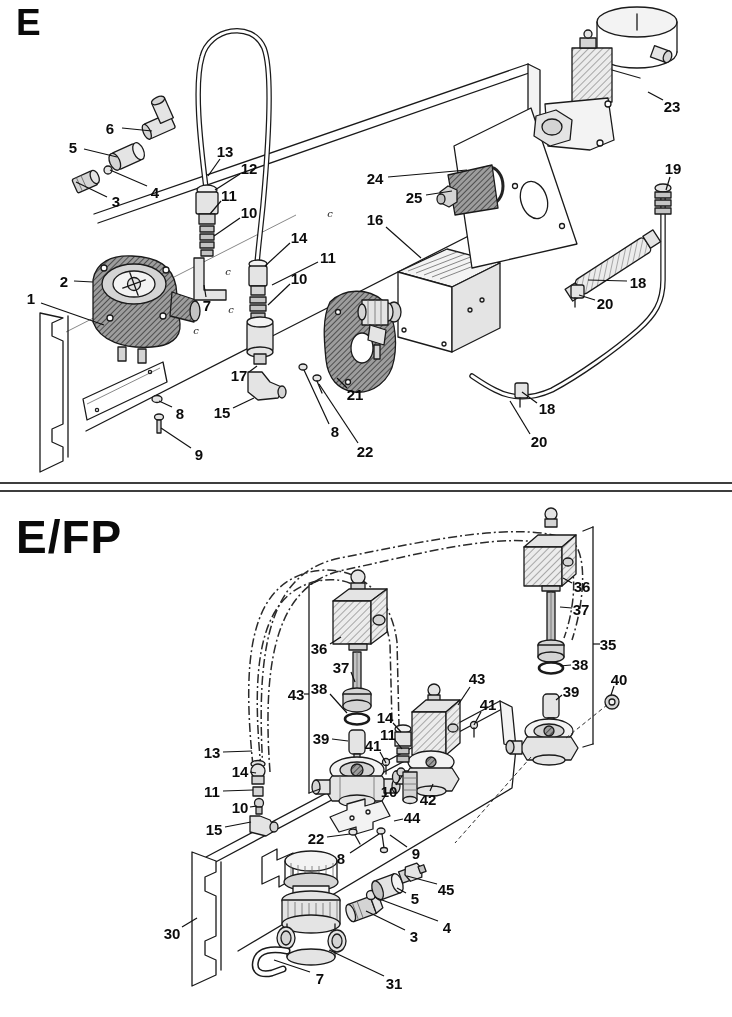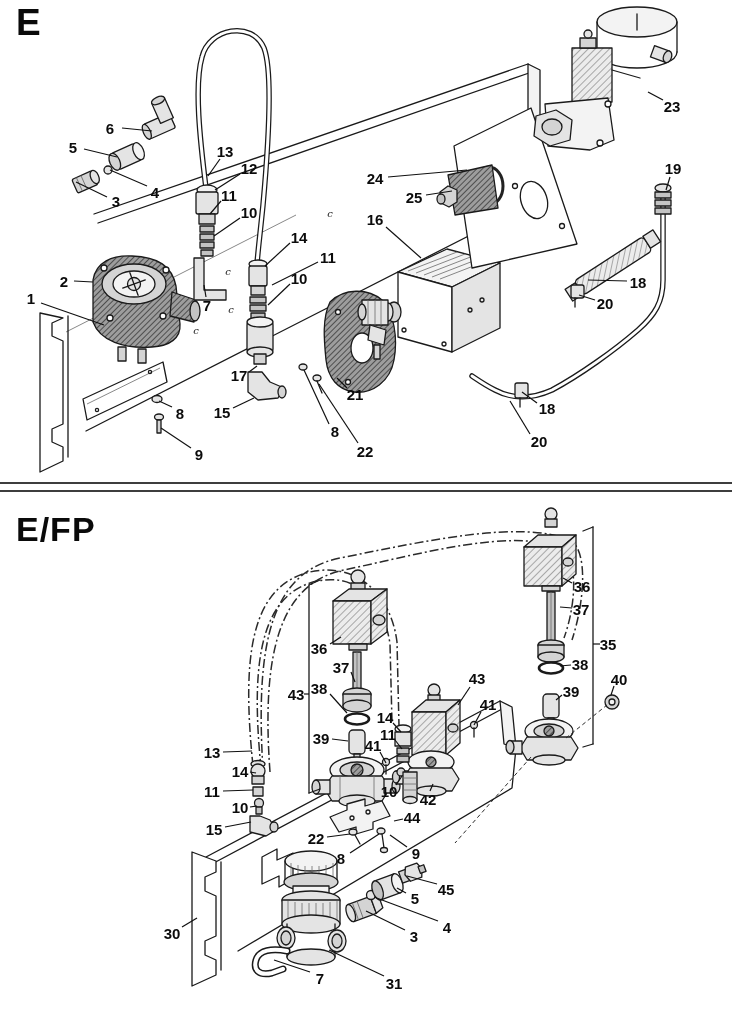--- a/index.html
+++ b/index.html
@@ -1,20 +1,20 @@
 <!DOCTYPE html>
 <html><head>
 <meta charset="utf-8">
 <style>
   html,body{margin:0;padding:0;background:#fff;}
   .page{position:relative;width:732px;height:1017px;background:#ffffff;overflow:hidden;
         font-family:"Liberation Sans",sans-serif;}
   .section-title{position:absolute;font-weight:700;color:#0a0a0a;letter-spacing:1px;}
   #title-e{left:16px;top:2px;font-size:37px;}
-  #title-efp{left:16px;top:510px;font-size:34px;}
+  #title-efp{left:16px;top:510px;font-size:46px;}
   svg{position:absolute;left:0;top:0;}
   .s{stroke:#1a1a1a;stroke-width:1.3;fill:none;stroke-linecap:round;stroke-linejoin:round;}
   .sw{stroke:#1a1a1a;stroke-width:1.3;stroke-linecap:round;stroke-linejoin:round;}
   .f0{fill:#ffffff;}.f1{fill:#f3f3f3;}.f2{fill:#e4e4e4;}.f3{fill:#d4d4d4;}.f4{fill:#c3c3c3;}
   .hose{stroke:#1a1a1a;stroke-width:5.5;fill:none;stroke-linecap:round;}
   .hosein{stroke:#ffffff;stroke-width:3;fill:none;stroke-linecap:round;}
   .dd{stroke:#2a2a2a;stroke-width:1.5;fill:none;stroke-dasharray:9 3 2 3;}
   .dsh{stroke:#2a2a2a;stroke-width:1;fill:none;stroke-dasharray:4 3;}
   .thin{stroke:#6a6a6a;stroke-width:.8;fill:none;}
   .leader{stroke:#101010;stroke-width:1.2;}

